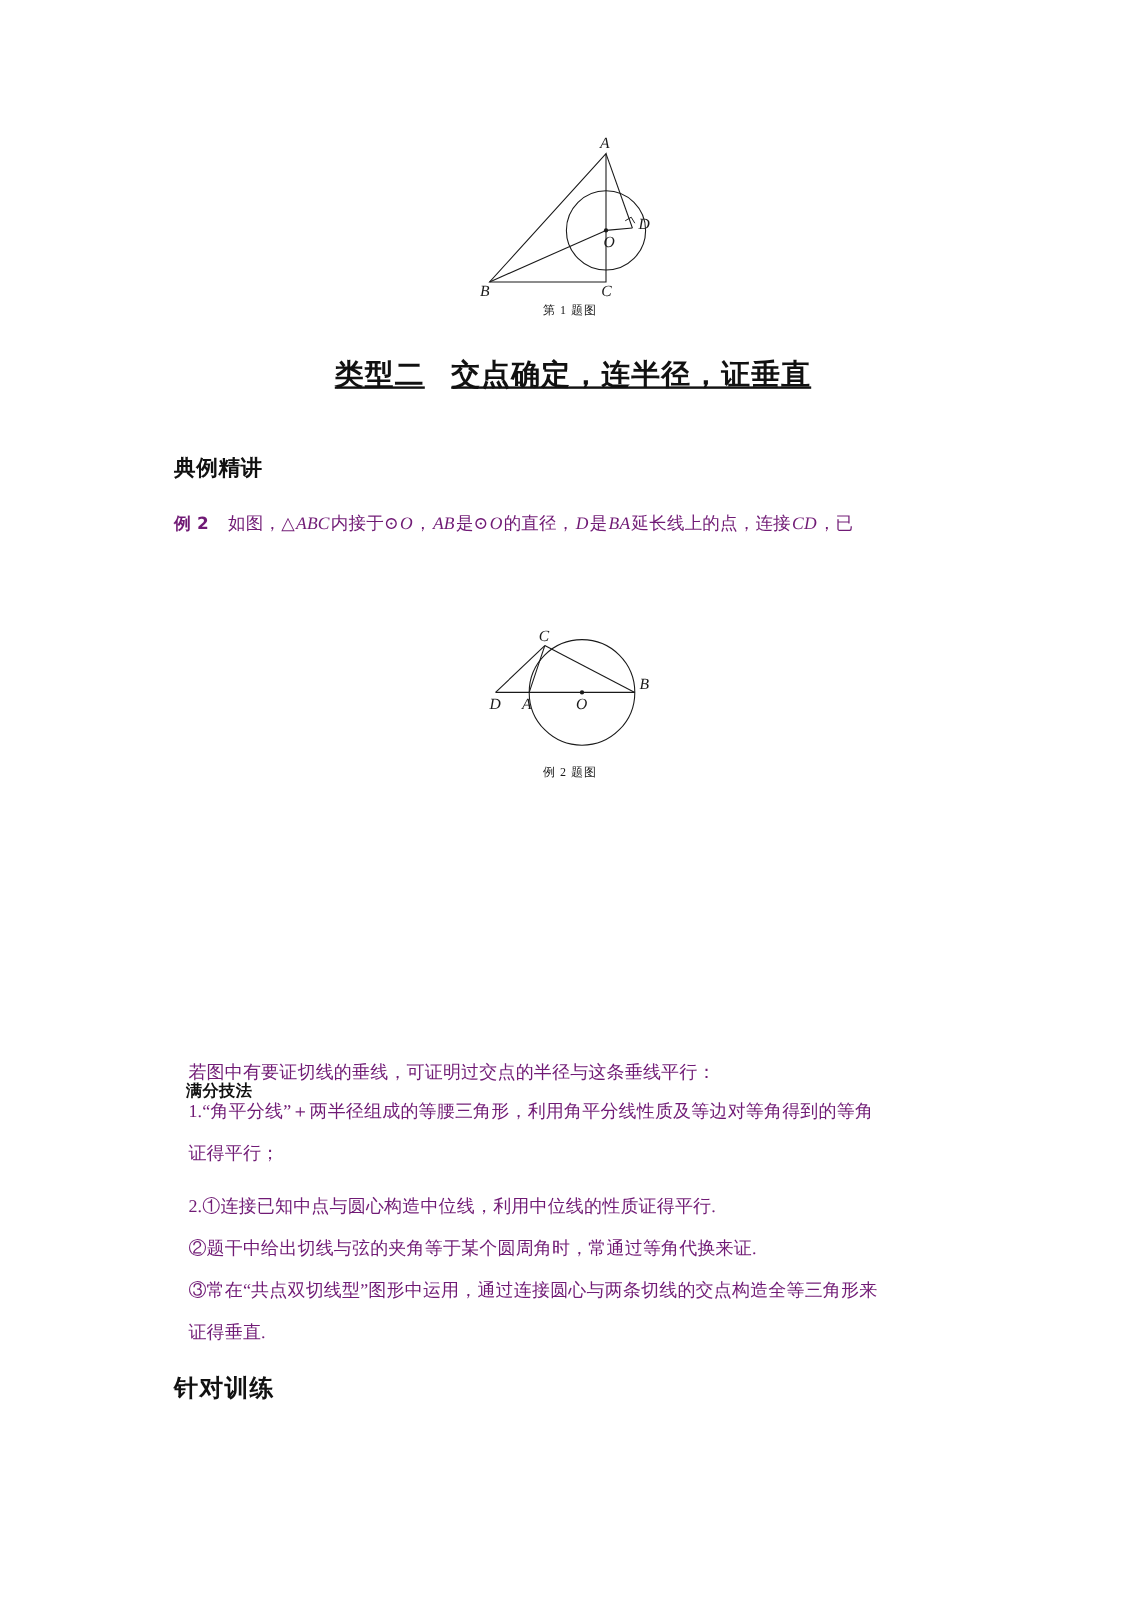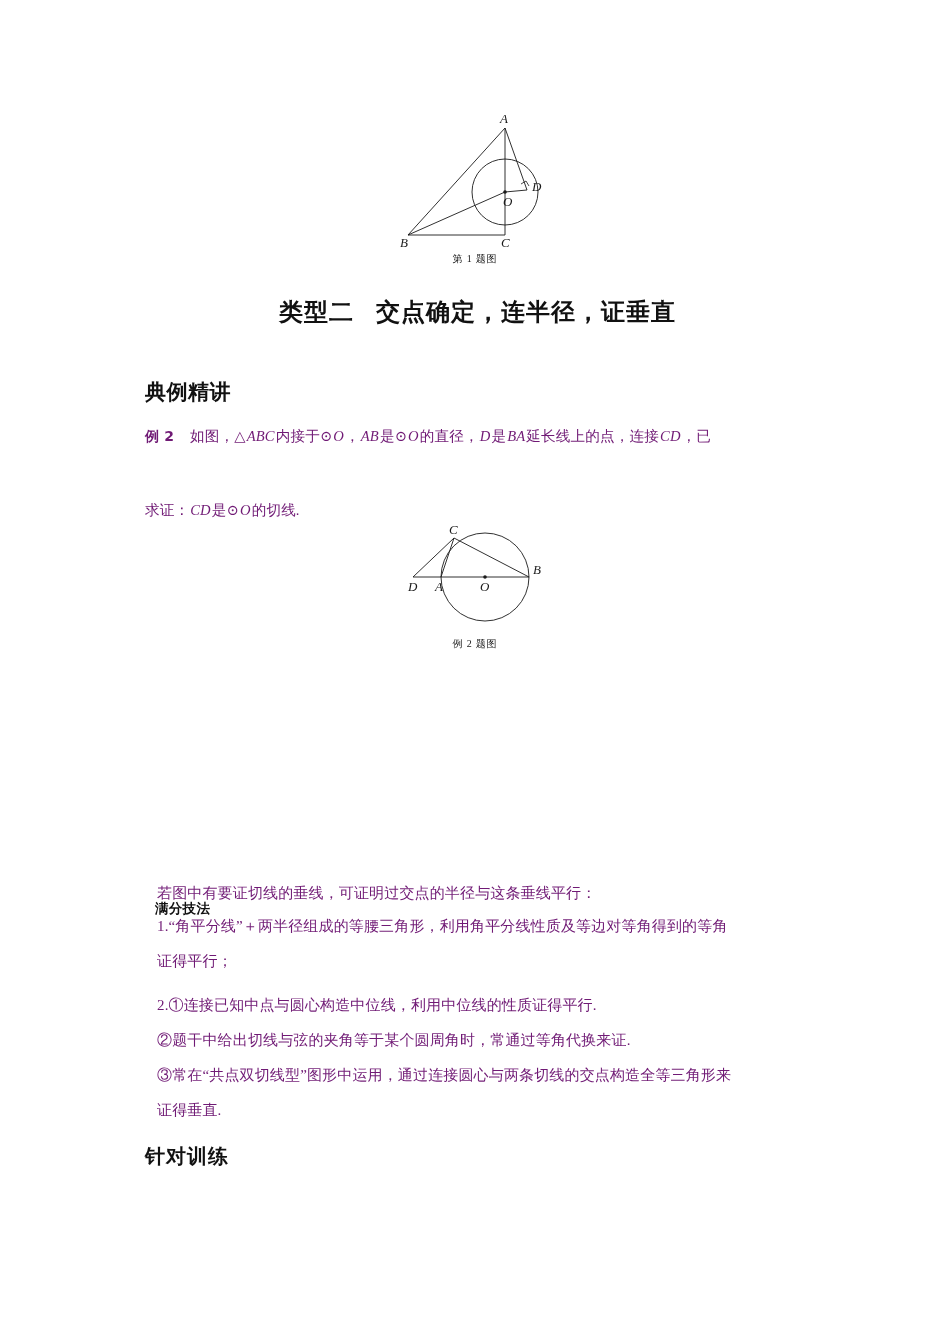--- a/index.html
+++ b/index.html
@@ -43,31 +43,32 @@
     position: absolute;
     left: 145px;
     top: 296px;
     width: 665px;
     text-align: center;
     font-family: "DejaVu Sans", "Liberation Sans", sans-serif;
     font-size: 24px;
     font-weight: 700;
     color: #111111;
     letter-spacing: 1px;
+    text-decoration: underline;
   }
   .type-heading .gap { display: inline-block; width: 22px; }
 
   .sec-heading {
     position: absolute;
     left: 145px;
     font-family: "DejaVu Sans", "Liberation Sans", sans-serif;
     font-weight: 700;
     color: #111111;
   }
-  #h-dianli { top: 378px; font-size: 21px; letter-spacing: 0.5px; }
+  #h-dianli { top: 378px; font-size: 18px; letter-spacing: 0.5px; }
   #h-manfen { top: 900px; font-size: 13.5px; letter-spacing: 0.3px; margin-left: 10px; }
   #h-zhendui {
     top: 1143px;
     font-size: 20px;
     letter-spacing: 1px;
   }
 
   
   .line {
     position: absolute;
@@ -172,23 +173,20 @@
     <span>类型二</span><span class="gap"></span><span>交点确定，连半径，证垂直</span>
   </div>
 
   <div class="sec-heading" id="h-dianli">典例精讲</div>
 
   <div class="line" id="ex-l1">
     <span class="lbl">例 2</span><span class="spacer"></span><span>如图，△</span><span class="ital">ABC</span><span>内接于⊙</span><span class="ital">O</span><span>，</span><span class="ital">AB</span><span>是⊙</span><span class="ital">O</span><span>的直径，</span><span class="ital">D</span><span>是</span><span class="ital">BA</span><span>延长线上的点，连接</span><span class="ital">CD</span><span>，已</span>
   </div>
 
 
-  <div class="line" id="ex-l3">
-    <span>求证：</span><span class="ital">CD</span><span>是⊙</span><span class="ital">O</span><span>的切线.</span>
-  </div>
 
   <div class="sec-heading" id="h-manfen">满分技法</div>
 
   <div class="line small" id="mf-l1">若图中有要证切线的垂线，可证明过交点的半径与这条垂线平行：</div>
   <div class="line small" id="mf-l2">1.“角平分线”＋两半径组成的等腰三角形，利用角平分线性质及等边对等角得到的等角</div>
   <div class="line small" id="mf-l3">证得平行；</div>
   <div class="line small" id="mf-l4">2.①连接已知中点与圆心构造中位线，利用中位线的性质证得平行.</div>
   <div class="line small" id="mf-l6">③常在“共点双切线型”图形中运用，通过连接圆心与两条切线的交点构造全等三角形来</div>
   <div class="line small" id="mf-l5">②题干中给出切线与弦的夹角等于某个圆周角时，常通过等角代换来证.</div>
   <div class="line small" id="mf-l7">证得垂直.</div>

